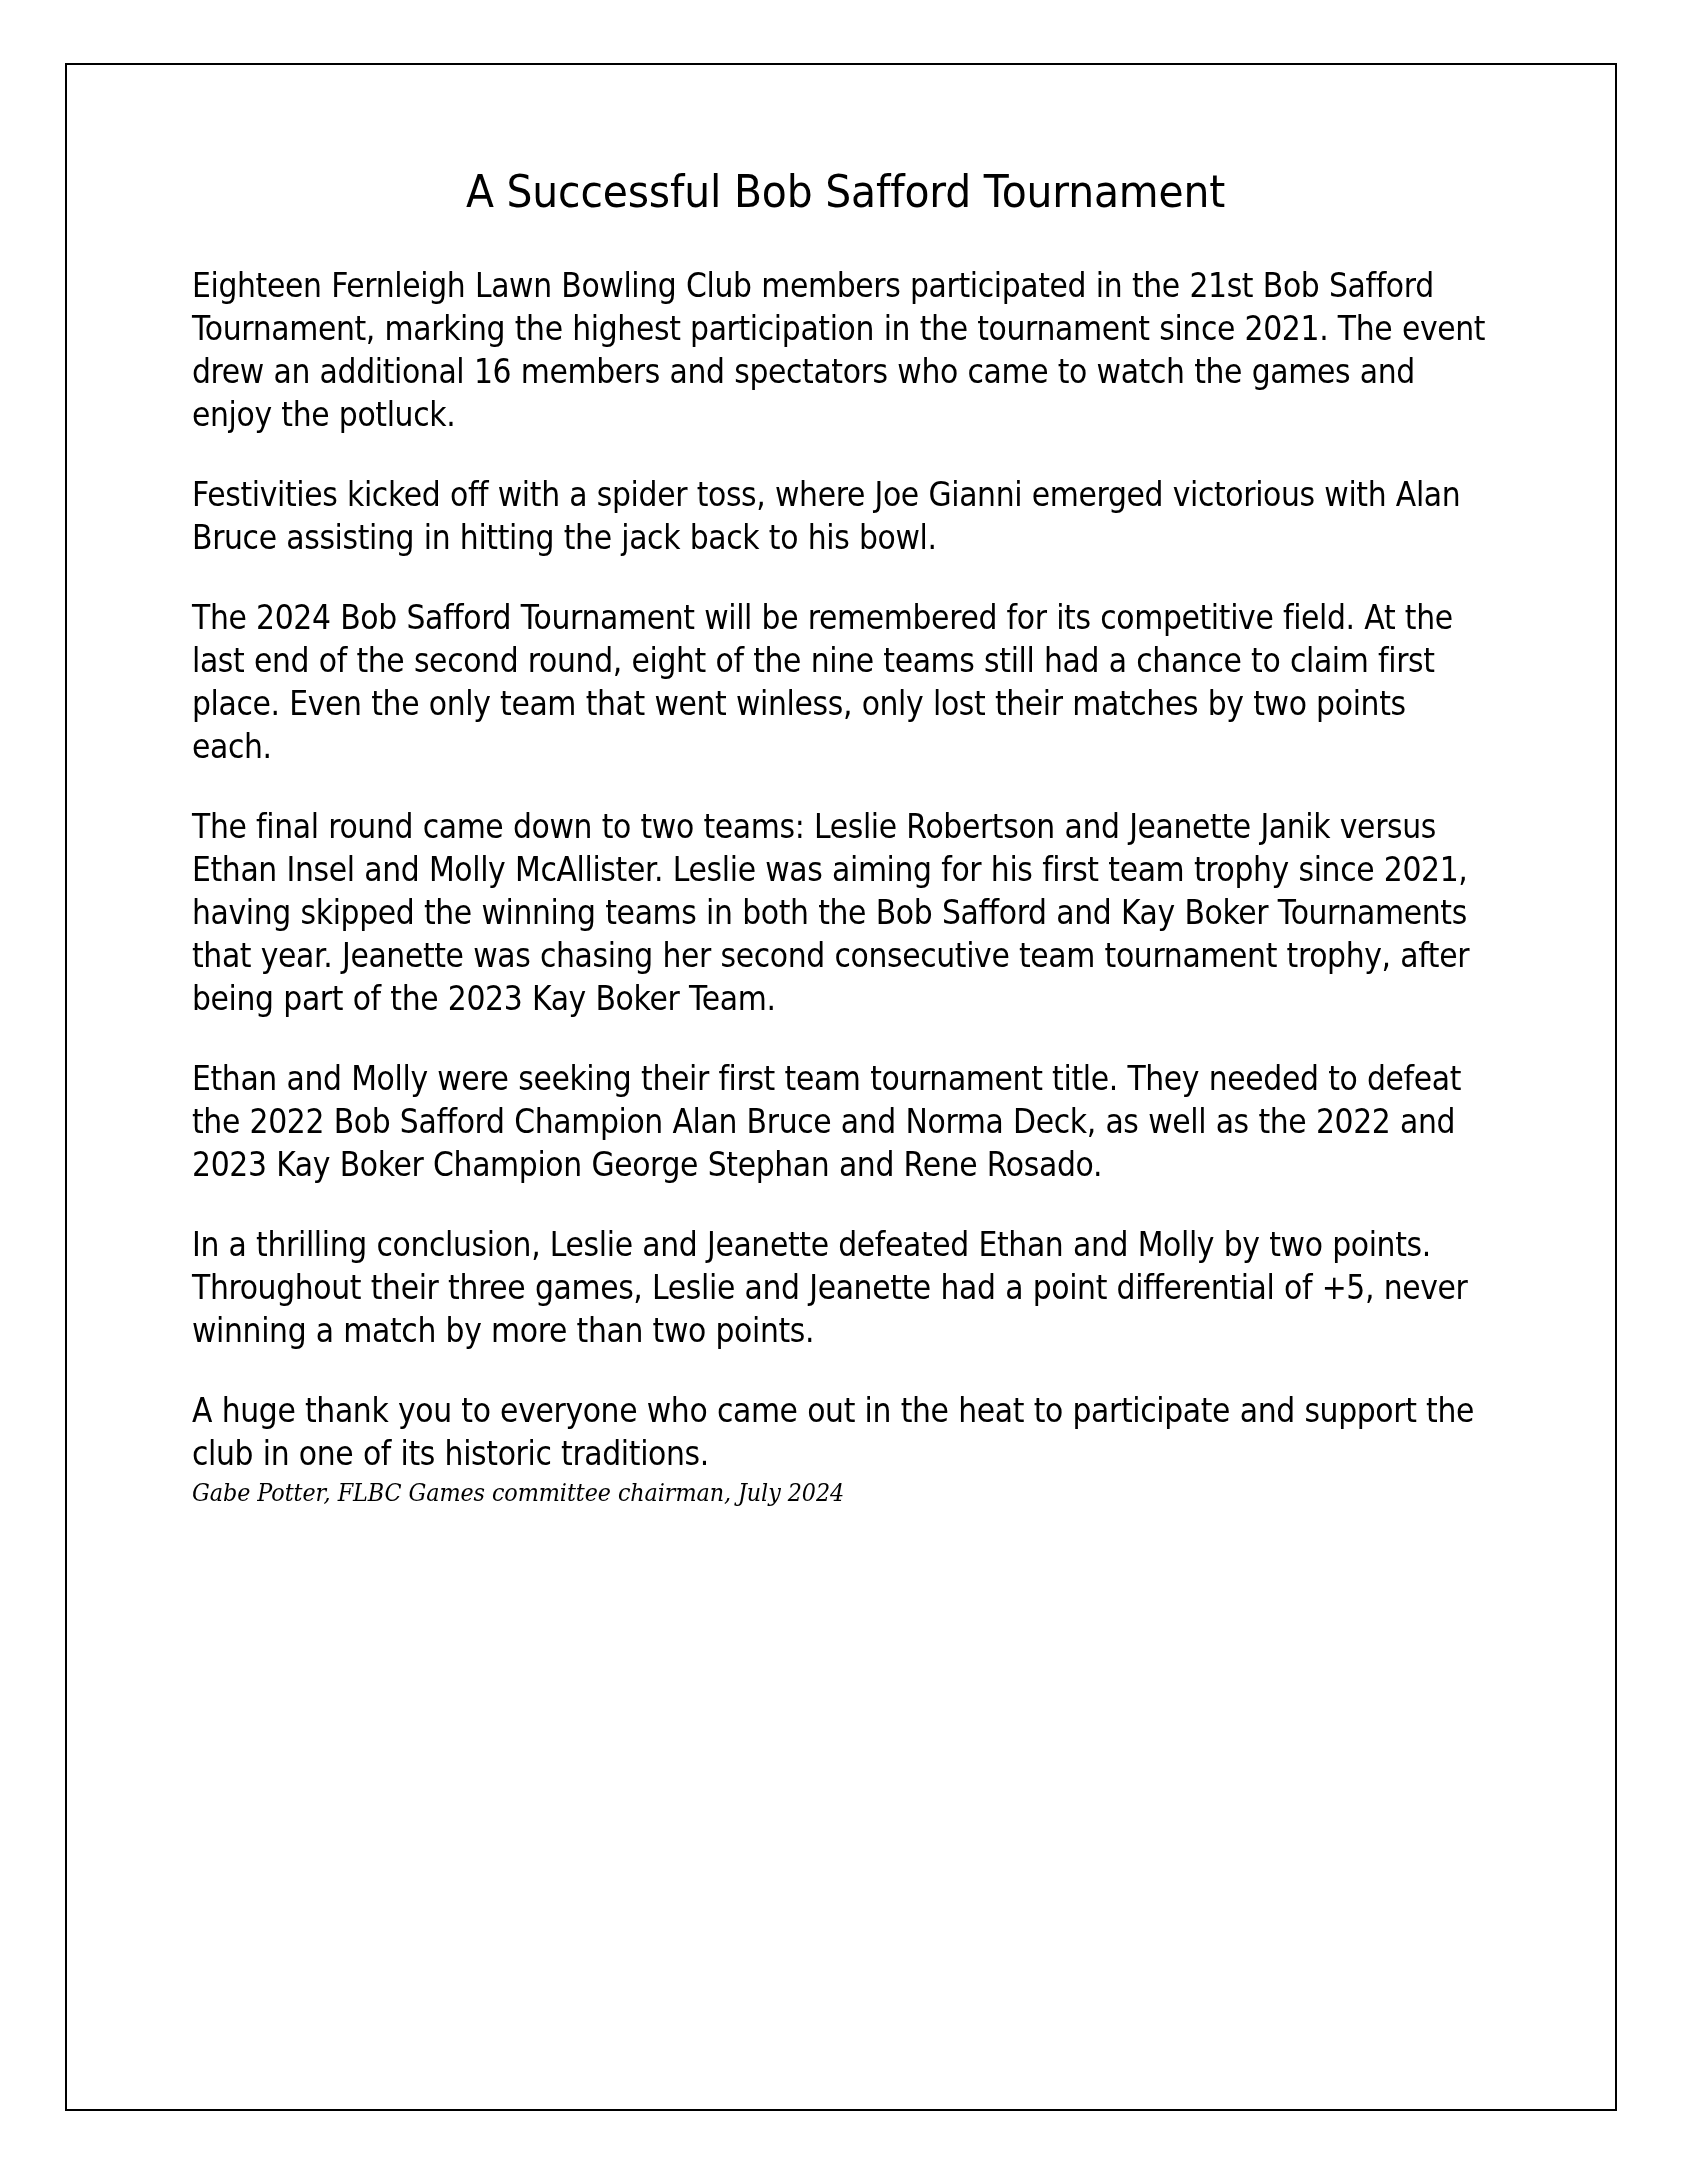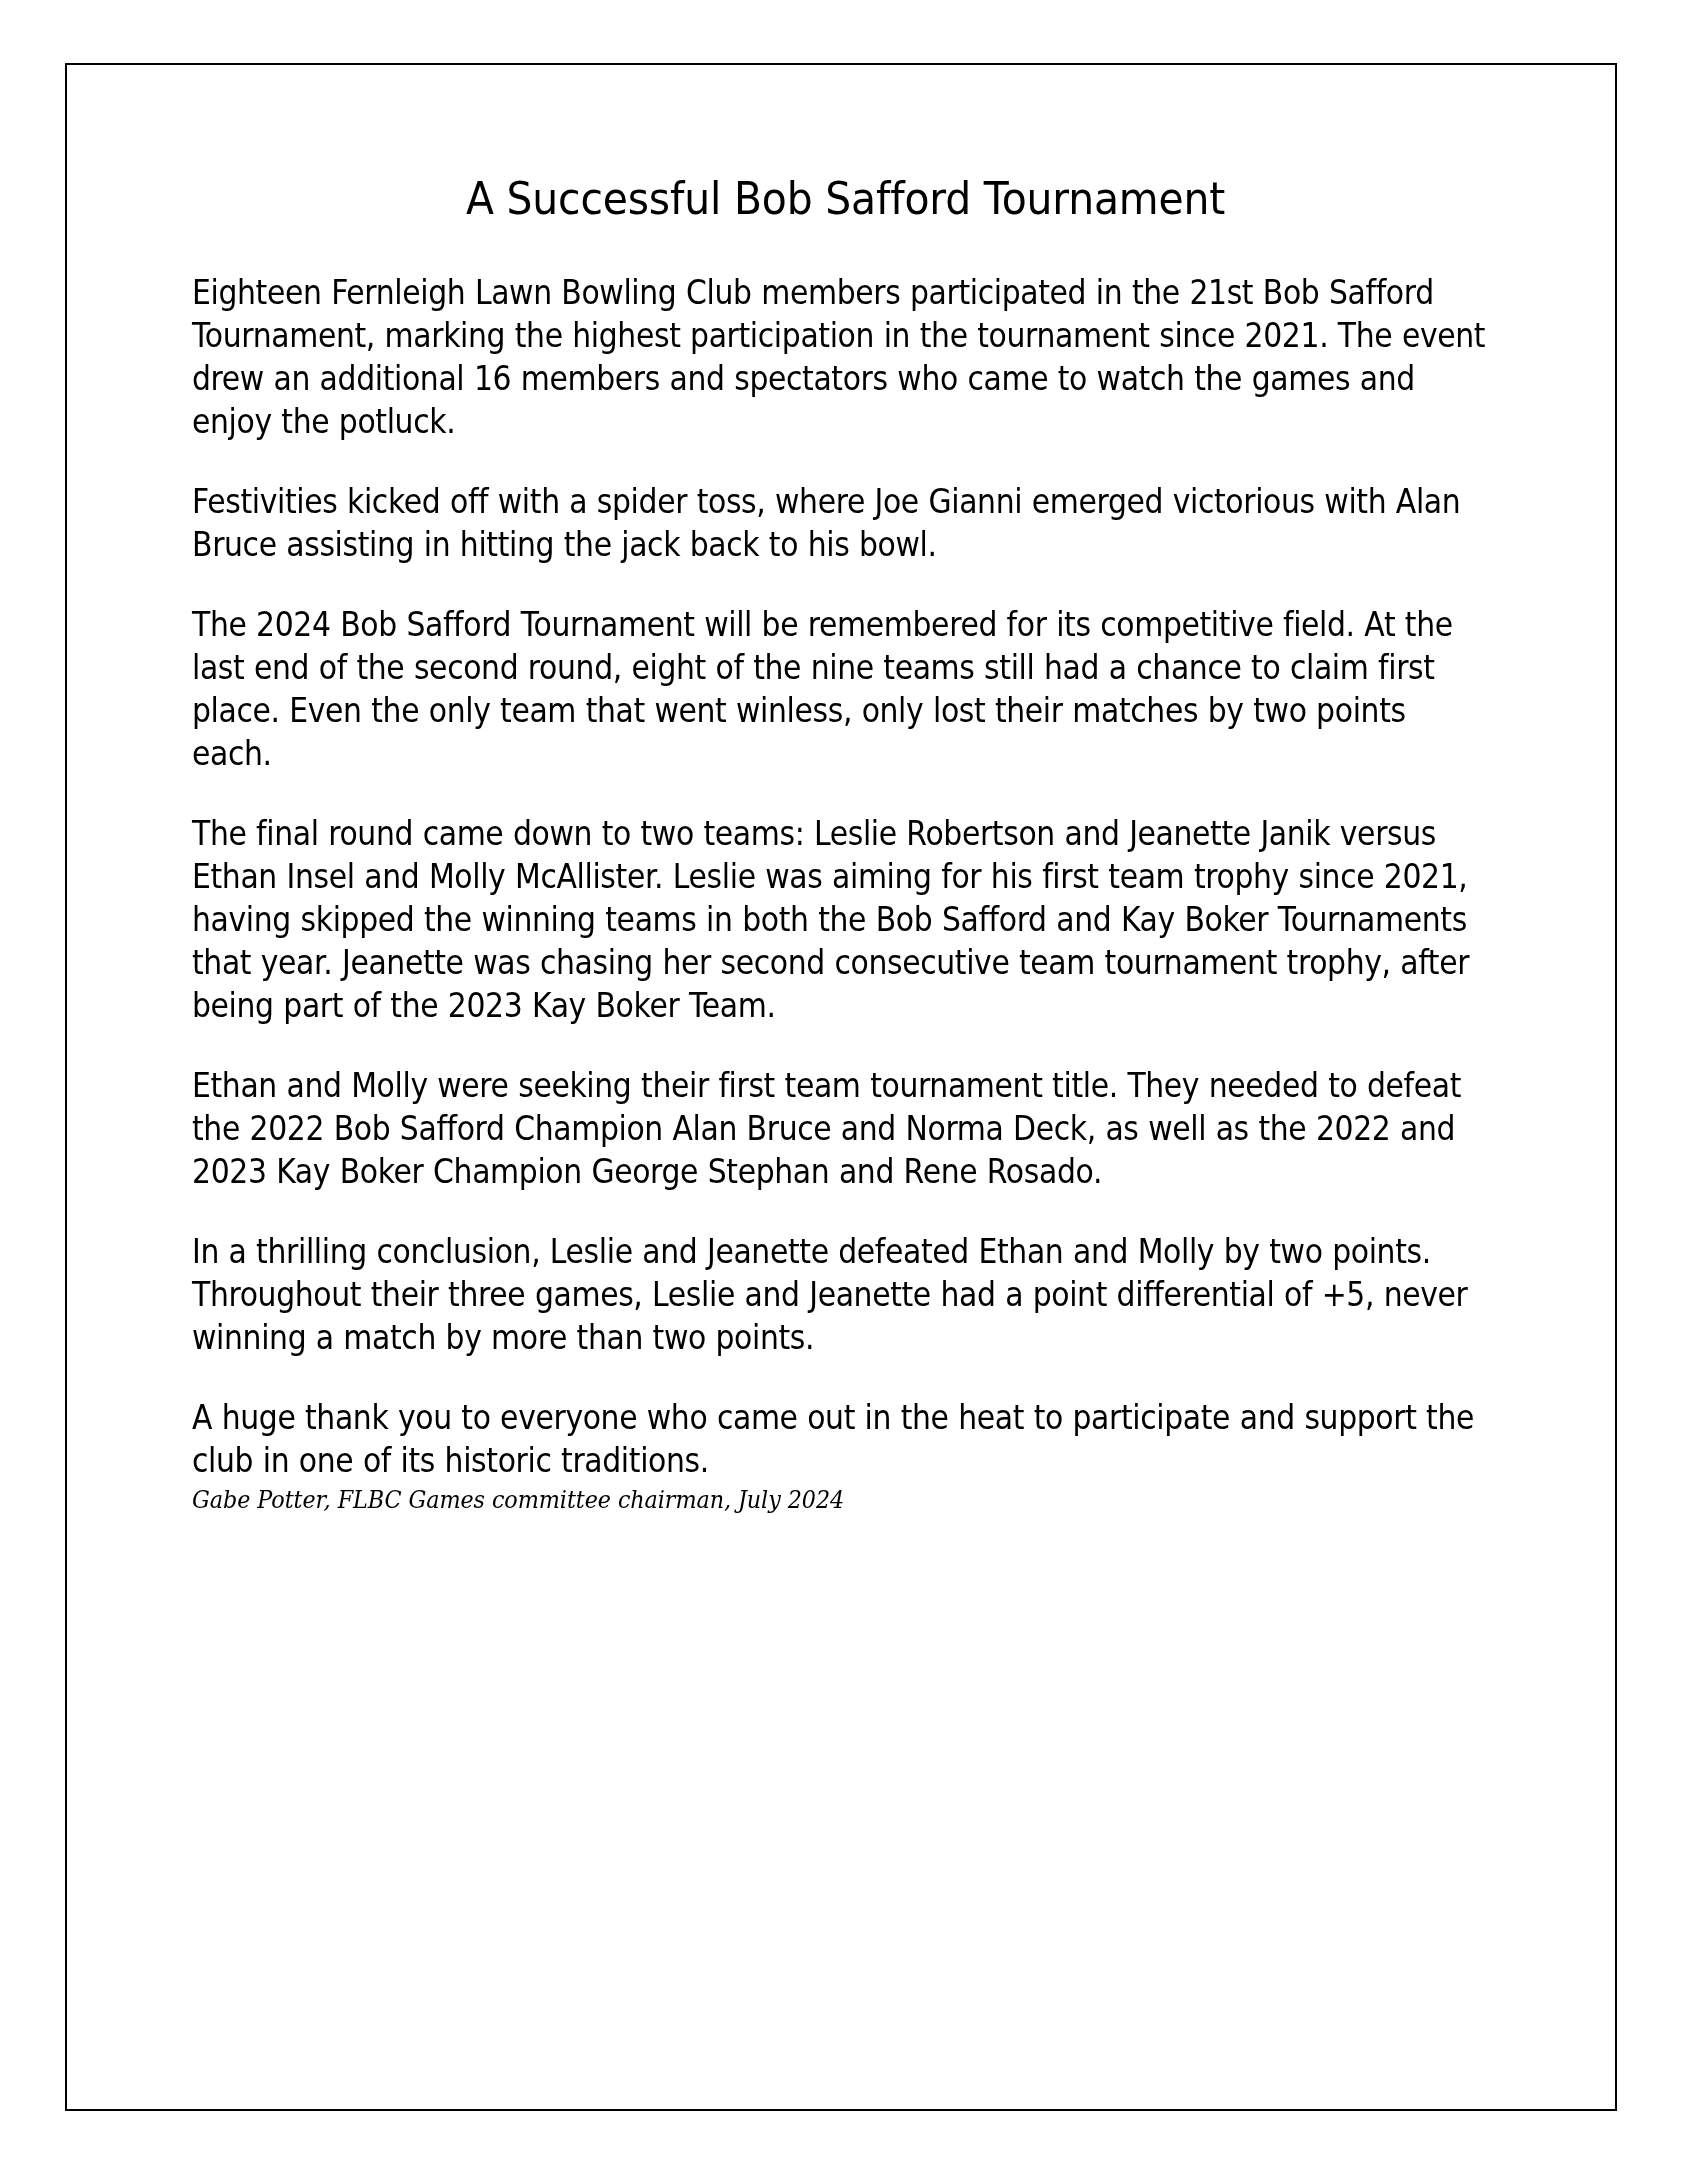--- a/index.html
+++ b/index.html
@@ -29,21 +29,21 @@
     width: 1552px;
     height: 2048px;
     border: 2.9px solid #000000;
     box-sizing: border-box;
   }
 
   
   #content {
     position: absolute;
     left: 192px;
-    top: 173px;
+    top: 166px;
     width: 1307px;
   }
 
   
   #doc-title {
     text-align: center;
     font-family: "DejaVu Sans", sans-serif;
     font-weight: 400;
     font-size: 44px;
     line-height: 1.18;

